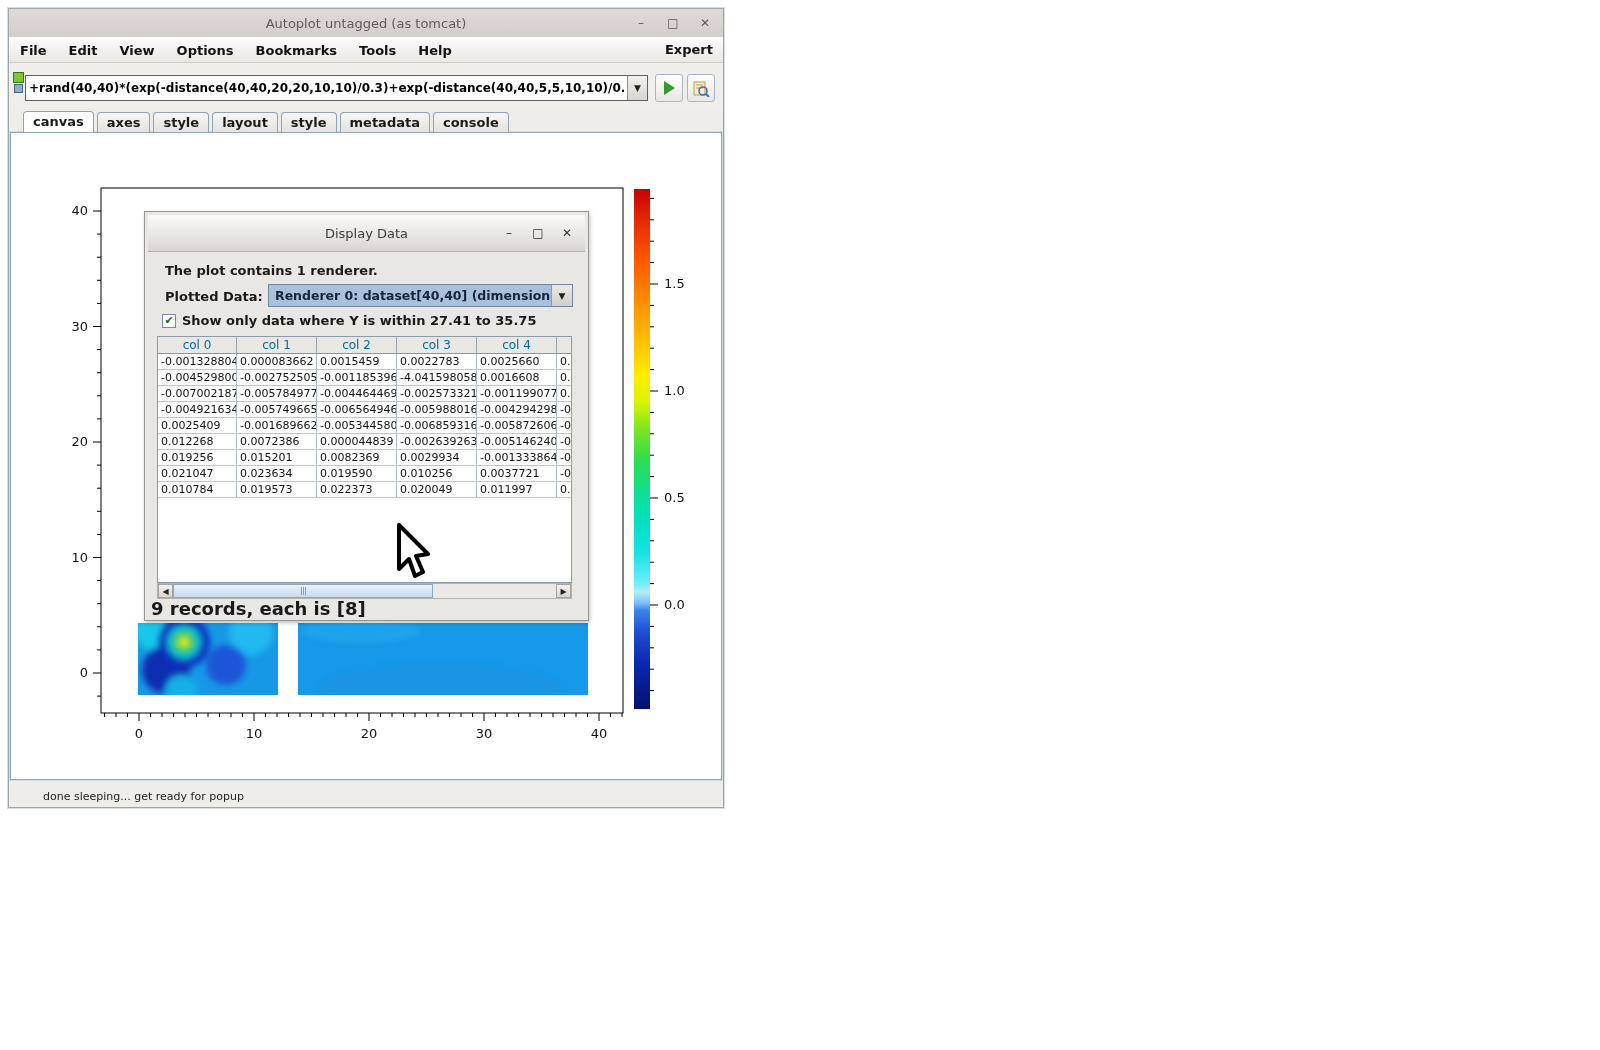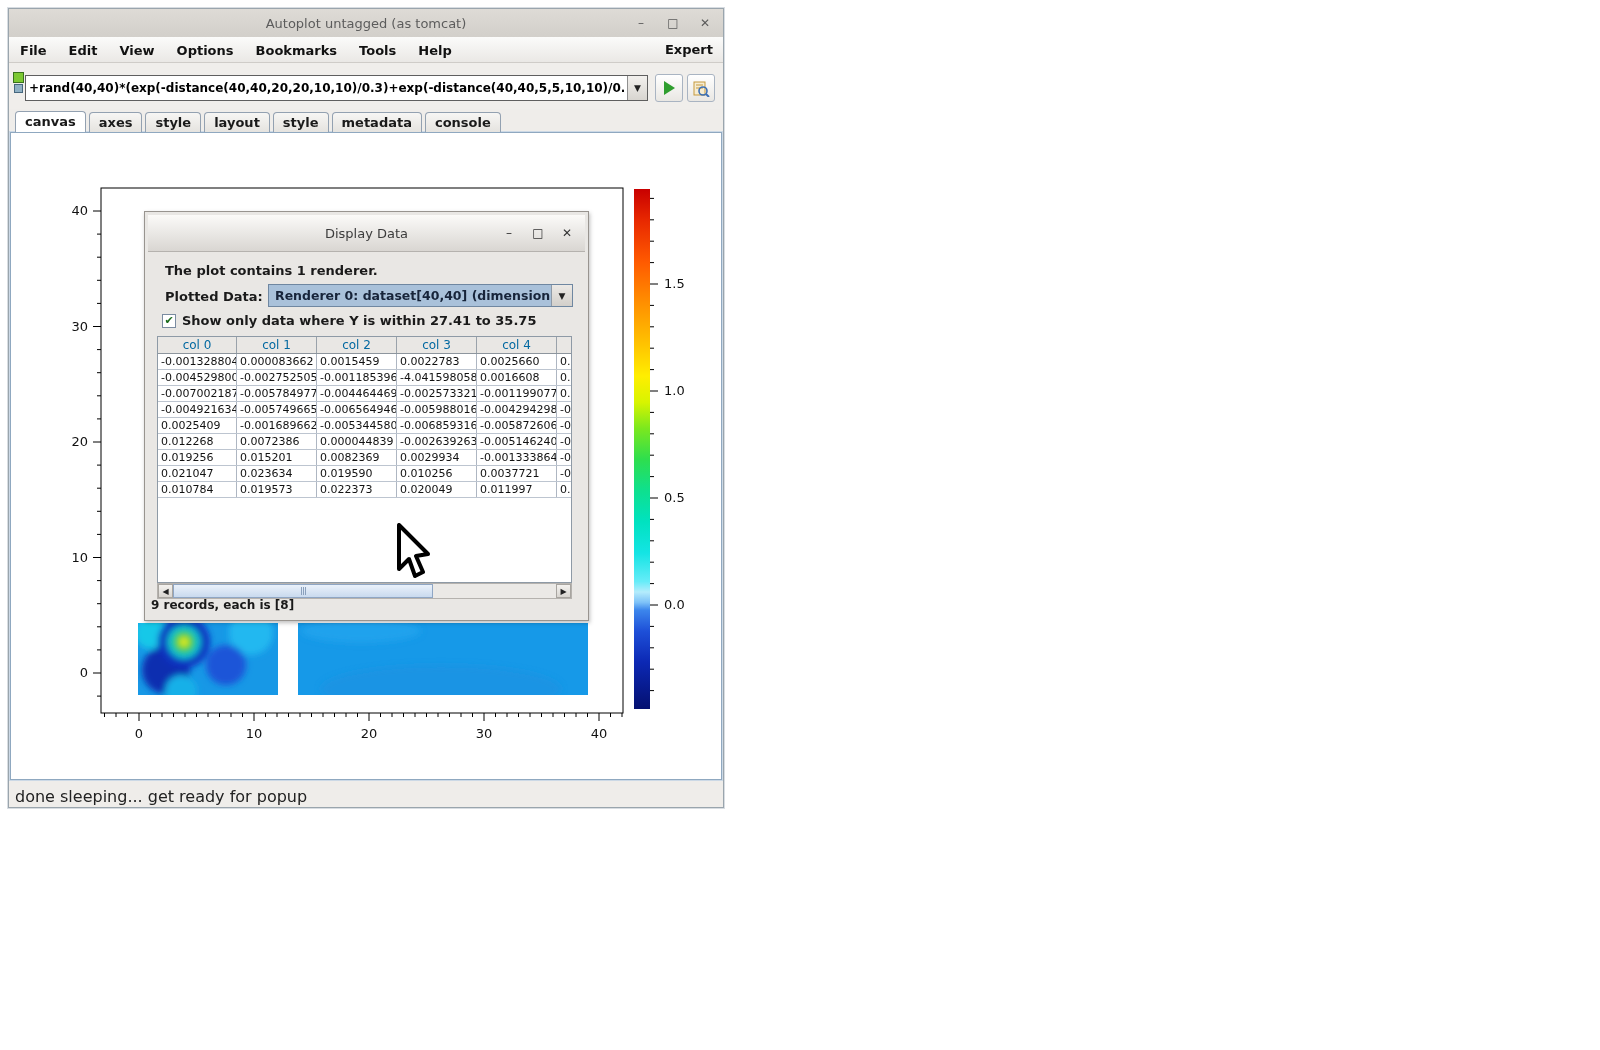--- a/index.html
+++ b/index.html
@@ -32,33 +32,33 @@
     font-weight:bold;font-size:12px;color:#000;padding:0 3px;background:#fff;}
   .uri-arrow{width:19px;background:linear-gradient(#f2f0ed,#d8d5d0);border-left:1px solid #8f8f8f;
     display:flex;align-items:center;justify-content:center;font-size:9px;color:#222;}
   .tool-btn{position:absolute;top:11px;width:26px;height:26px;border:1px solid #a9b4c2;border-radius:3px;
     background:linear-gradient(#ffffff,#e9e7e3);display:flex;align-items:center;justify-content:center;}
   .play-btn{left:646px;}
   .play-glyph{width:0;height:0;border-left:11px solid #2f9e2f;border-top:7px solid transparent;border-bottom:7px solid transparent;}
   .browse-btn{left:678px;}
 
   .tabbar{position:absolute;left:0;top:100px;width:100%;height:23px;display:flex;
-    align-items:flex-end;padding-left:6px;box-sizing:border-box;}
+    align-items:flex-end;padding-left:14px;box-sizing:border-box;}
   .tab{font-size:13px;font-weight:bold;color:#1a1a1a;background:linear-gradient(#f7f6f4,#e5e3df);
     border:1px solid #93a1b1;border-bottom:none;border-radius:4px 4px 0 0;
     padding:2px 9px 2px 9px;margin-right:3px;position:relative;z-index:1;}
   .tab.selected{background:#ffffff;padding-bottom:3px;z-index:3;}
 
   .canvas-panel{position:absolute;left:1px;top:123px;width:710px;height:646px;
     background:#ffffff;border:1px solid #8fa8c0;box-shadow:0 0 0 1px #ccd9e6;}
   #plot-svg{position:absolute;left:0;top:0;}
 
   .statusbar{position:absolute;left:0;top:777px;width:100%;height:21px;
     display:flex;align-items:center;}
-  .status-text{font-size:16px;color:#222;padding-left:6px;}
+  .status-text{font-size:11px;color:#222;padding-left:34px;}
 
   
   .dialog{position:absolute;left:133px;top:78px;width:445px;height:410px;z-index:5;
     background:#e9e7e4;border:1px solid #98948f;box-shadow:1px 2px 4px rgba(0,0,0,.25);
     box-sizing:border-box;padding:3px;}
   .dlg-titlebar{position:relative;height:36px;background:linear-gradient(#fbfaf8,#d9d6d2);
     border-bottom:1px solid #b5b2ae;display:flex;align-items:center;}
   .dlg-title{flex:1;text-align:center;font-size:13px;color:#3c3c3c;}
   .dlg-btns{position:absolute;right:12px;top:0;height:36px;display:flex;gap:17px;align-items:center;}
   .dlg-btn{font-size:12px;color:#333;width:12px;text-align:center;}
@@ -87,21 +87,21 @@
   .hscroll{position:absolute;left:12px;top:371px;width:415px;height:16px;
     background:#ebe9e6;border:1px solid #b5b2ae;box-sizing:border-box;display:flex;}
   .sb-btn{width:15px;height:14px;background:linear-gradient(#f4f2ef,#d8d5d0);
     border:1px solid #a8a5a0;box-sizing:border-box;display:flex;align-items:center;justify-content:center;
     font-size:8px;color:#222;}
   .sb-track{position:relative;flex:1;height:14px;}
   .sb-thumb{position:absolute;left:0;top:0;width:260px;height:14px;
     background:linear-gradient(#eaf1fa,#c9daee);border:1px solid #8fa6c4;box-sizing:border-box;
     display:flex;align-items:center;justify-content:center;gap:1px;}
   .sb-grip{width:1px;height:8px;background:#8aa0bc;}
-  .dlg-footer{position:absolute;left:6px;top:386px;font-size:12px;font-weight:bold;color:#1a1a1a;}
+  .dlg-footer{position:absolute;left:6px;top:386px;font-size:18px;font-weight:bold;color:#1a1a1a;}
 
   #cursor{position:absolute;left:385px;top:390px;z-index:9;}
 </style>
 </head>
 <body>
 
 <div class="stage">
   <div class="app-window">
 
     <div class="titlebar">

